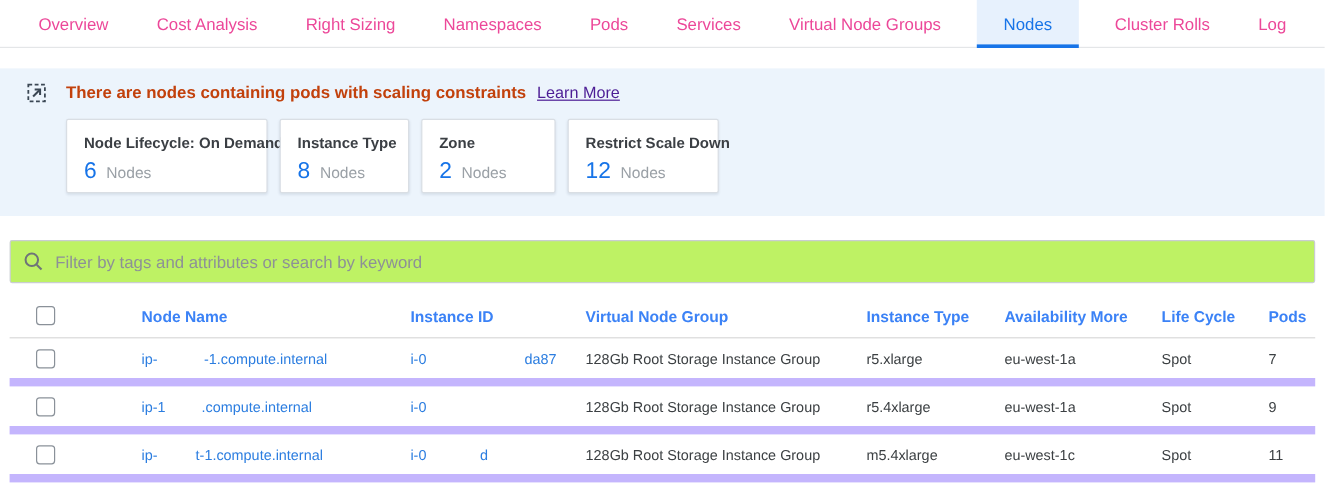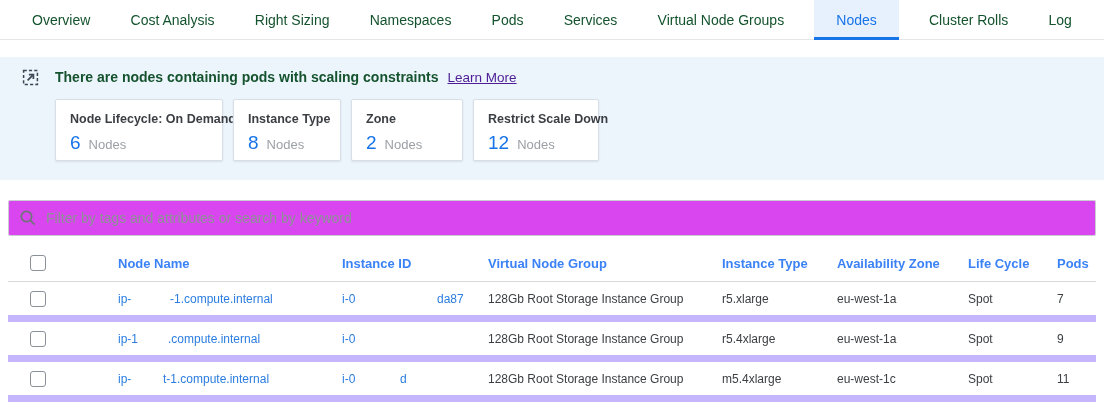--- a/index.html
+++ b/index.html
@@ -3,45 +3,45 @@
 <meta charset="utf-8">
 <style>
   * { box-sizing: border-box; margin: 0; padding: 0; }
   html, body { width: 1104px; height: 404px; overflow: hidden; background: #fff;
     font-family: "Liberation Sans", "DejaVu Sans", sans-serif; color: #3c4043; }
 
   
   .tabbar { display: flex; justify-content: space-between; align-items: stretch;
     height: 40px; padding: 0 22px; border-bottom: 1px solid #e4e6e8; }
   .tab { display: flex; align-items: center; padding: 0 10px; font-size: 14px;
-    color: #14532d; cursor: pointer; white-space: nowrap; position: relative; }
+    color: #ec4899; cursor: pointer; white-space: nowrap; position: relative; }
   .tab.active { background: #e7f1fd; color: #1774e8; padding: 0 22px; }
   .tab.active::after { content: ""; position: absolute; left: 0; right: 0;
     bottom: -1px; height: 3px; background: #1774e8; }
 
   
   .banner { margin-top: 17px; height: 123px; background: #ecf4fc;
     padding: 10px 0 0 22px; }
   .banner-head { display: flex; align-items: center; height: 20px; }
   .banner-icon { width: 17px; height: 17px; margin-right: 16px; display: inline-flex; }
-  .banner-msg { font-size: 14px; font-weight: 700; color: #14532d; }
+  .banner-msg { font-size: 14px; font-weight: 700; color: #c2410c; }
   .banner-link { font-size: 13.5px; color: #4c1d95; text-decoration: underline;
     margin-left: 9px; cursor: pointer; }
   .cards { display: flex; gap: 10px; margin-left: 33px; margin-top: 12px; }
   .card { background: #fff; border: 1px solid #d9dee4; border-radius: 2px;
     box-shadow: 0 1px 2px rgba(40,60,90,.10); padding: 12px 14px 11px;
     height: 62px; cursor: pointer; }
   .card-title { font-size: 12.5px; font-weight: 700; color: #3b3f44; white-space: nowrap; }
   .card-line { margin-top: 6px; display: flex; align-items: baseline; }
   .card-count { font-size: 19px; color: #1774e8; }
   .card-unit { font-size: 13px; color: #9aa0a6; margin-left: 8px; }
 
   
   .searchbox { margin: 20px 8px 0; height: 36px; border: 1px solid #c9cdd1;
-    border-radius: 2px; display: flex; align-items: center; padding: 0 10px; background:#d946ef; }
+    border-radius: 2px; display: flex; align-items: center; padding: 0 10px; background:#bef264; }
   .searchbox svg { flex: 0 0 auto; margin-right: 9px; }
   .searchbox input { border: none; outline: none; flex: 1; font-size: 14px;
     color: #3c4043; font-family: inherit; background: transparent; }
   .searchbox input::placeholder { color: #8d9196; opacity: 1; }
 
   
   .table { margin: 9px 8px 0; }
   .thead { position: relative; height: 37px; border-bottom: 1px solid #d9d9d9;
     font-size: 13px; font-weight: 700; color: #3b82f6; }
   .trow { position: relative; height: 40px; border-bottom: 7px solid #c4b5fd;
@@ -132,21 +132,21 @@
 <div class="table">
 
   <div class="thead">
     <span class="cell c-check">
         <span class="cbx"></span>
       </span>
     <span class="cell c-name">Node Name</span>
     <span class="cell c-iid">Instance ID</span>
     <span class="cell c-vng">Virtual Node Group</span>
     <span class="cell c-itype">Instance Type</span>
-    <span class="cell c-az">Availability Zone</span>
+    <span class="cell c-az">Availability More</span>
     <span class="cell c-lc">Life Cycle</span>
     <span class="cell c-pods">Pods</span>
   </div>
 
   <div class="trow">
     <span class="cell c-check">
         <span class="cbx"></span>
       </span>
     <span class="cell c-name">
       <span class="link">ip-</span>

